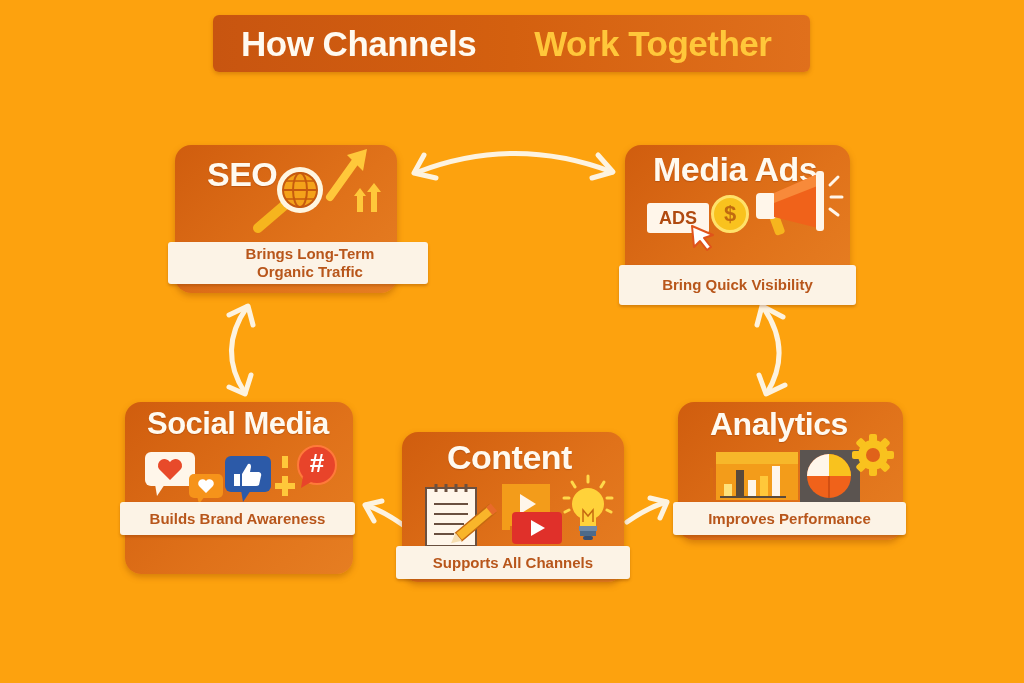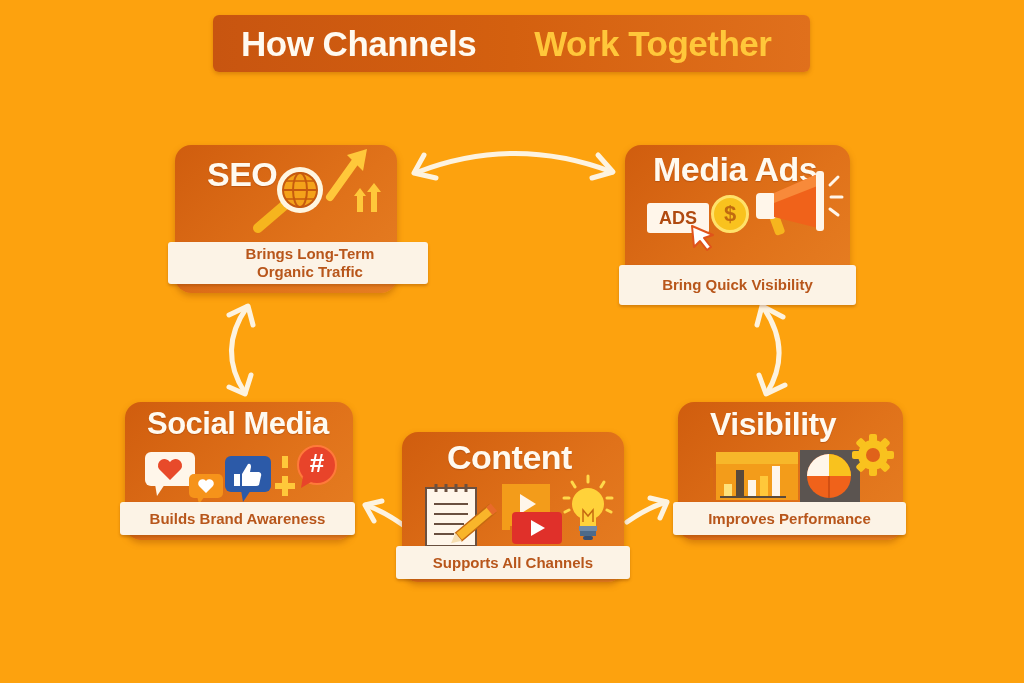--- a/index.html
+++ b/index.html
@@ -118,21 +118,21 @@
     <rect x="66" y="6" width="8" height="60" rx="3" fill="#fff6ea"></rect>
     <line x1="80" y1="20" x2="88" y2="12" stroke="#fff6ea" stroke-width="3" stroke-linecap="round"></line>
     <line x1="81" y1="32" x2="92" y2="32" stroke="#fff6ea" stroke-width="3" stroke-linecap="round"></line>
     <line x1="80" y1="44" x2="88" y2="50" stroke="#fff6ea" stroke-width="3" stroke-linecap="round"></line>
   </svg>
   <div class="label-bar" style="left:-6px;top:100px;width:237px;height:40px;margin-top:20px;">
     <span>Bring Quick Visibility</span>
   </div>
 </div>
 
-<div class="card" style="left:125px;top:402px;width:228px;height:138px;">
+<div class="card" style="left:125px;top:402px;width:228px;height:172px;">
   <div class="card-title" style="left:22px;top:4px;font-size:31px;">Social Media</div>
   <svg class="icon" style="left:18px;top:48px" width="55" height="50" viewBox="0 0 55 50">
     <rect x="2" y="2" width="50" height="34" rx="6" fill="#fff6ea"></rect>
     <polygon points="12,34 22,34 14,46" fill="#fff6ea"></polygon>
     <path d="M27 30 L16 19 A6 6 0 0 1 27 12 A6 6 0 0 1 38 19 Z" fill="#e84a2a"></path>
   </svg>
   <svg class="icon" style="left:62px;top:70px" width="38" height="34" viewBox="0 0 38 34">
     <rect x="2" y="2" width="34" height="24" rx="5" fill="#f6931a"></rect>
     <polygon points="10,24 18,24 12,32" fill="#f6931a"></polygon>
     <path d="M19 21 L12 14 A4 4 0 0 1 19 9 A4 4 0 0 1 26 14 Z" fill="#fff"></path>
@@ -152,21 +152,21 @@
     <circle cx="24" cy="21" r="19" fill="#e8442a" stroke="#ff7a3a" stroke-width="2"></circle>
     <polygon points="10,32 18,38 8,44" fill="#e8442a"></polygon>
   </svg>
   <div class="icon" style="left:180px;top:46px;width:24px;color:#fff;font-weight:bold;font-size:26px;text-align:center;">#</div>
   <div class="label-bar" style="left:-5px;top:100px;width:235px;height:33px;">
     <span>Builds Brand Awareness</span>
   </div>
 </div>
 
 <div class="card" style="left:678px;top:402px;width:225px;height:138px;">
-  <div class="card-title" style="left:32px;top:4px;font-size:32px;">Visibility</div>
+  <div class="card-title" style="left:32px;top:4px;font-size:32px;">Analytics</div>
   <svg class="icon" style="left:32px;top:48px" width="90" height="52" viewBox="0 0 90 52">
     <rect x="6" y="2" width="82" height="48" fill="#f39c1a"></rect>
     <rect x="6" y="2" width="82" height="12" fill="#f7b72a"></rect>
     <rect x="0" y="18" width="3" height="30" fill="#d96b10"></rect>
     <rect x="14" y="34" width="8" height="12" fill="#ffe27a"></rect>
     <rect x="26" y="20" width="8" height="26" fill="#5a4a3a"></rect>
     <rect x="38" y="30" width="8" height="16" fill="#fff6ea"></rect>
     <rect x="50" y="26" width="8" height="20" fill="#ffc83a"></rect>
     <rect x="62" y="16" width="8" height="30" fill="#fff6ea"></rect>
     <rect x="10" y="46" width="66" height="2" fill="#5a4a3a"></rect>

